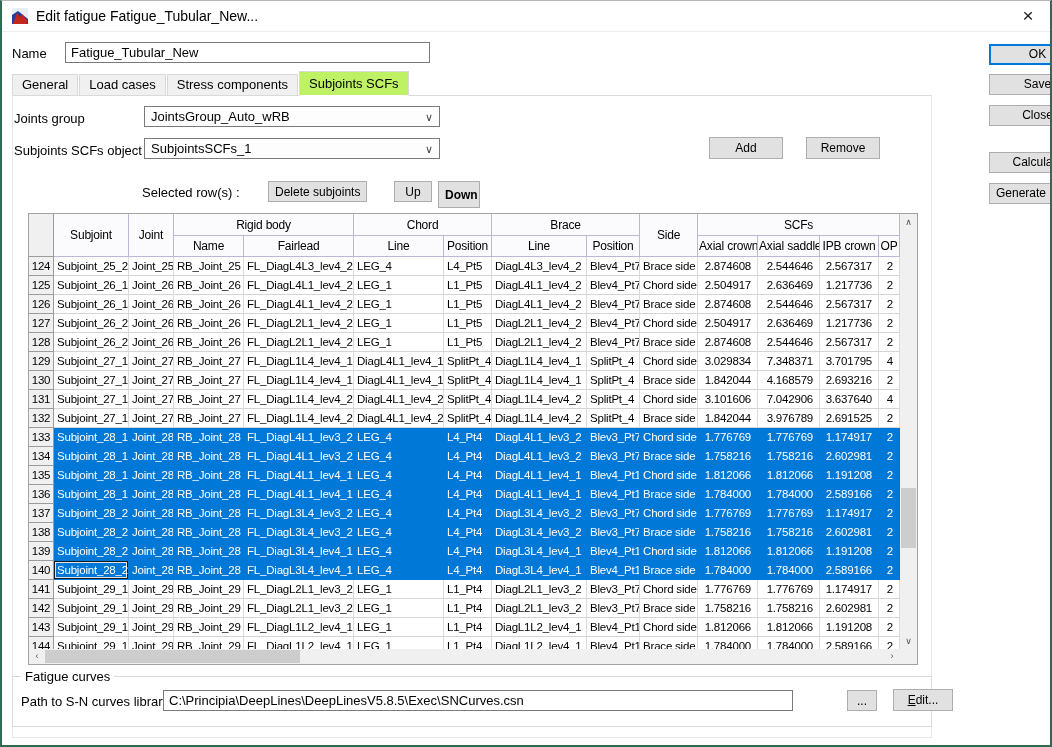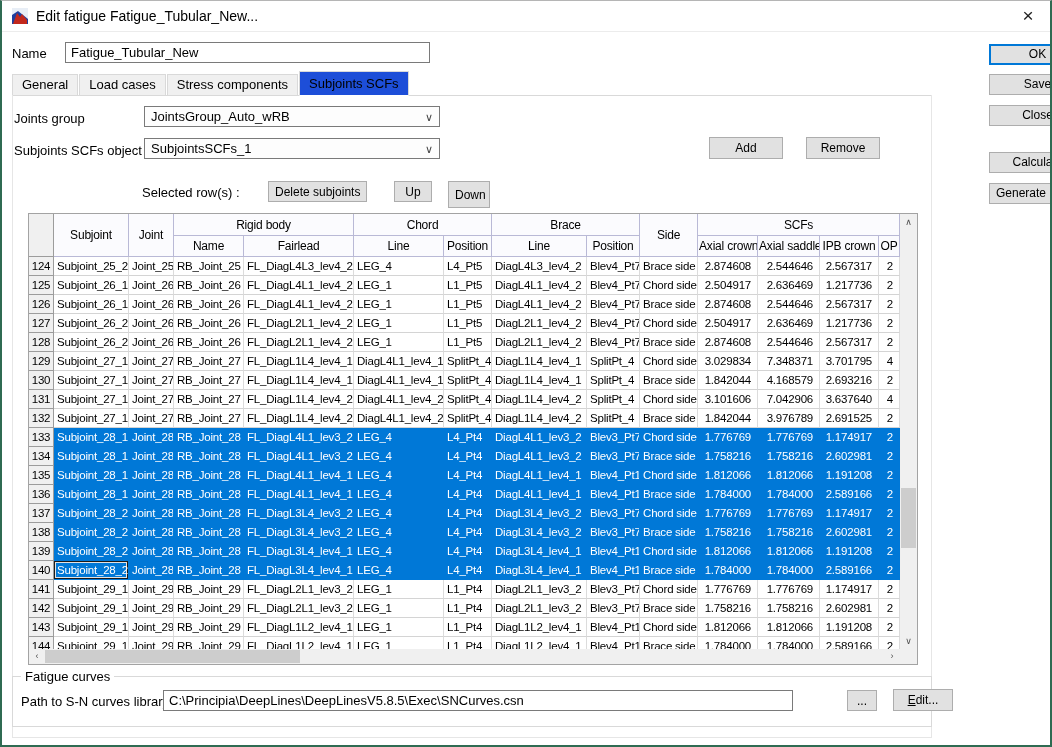--- a/index.html
+++ b/index.html
@@ -17,21 +17,21 @@
   .combo{position:absolute;box-sizing:border-box;border:1px solid #7a7a7a;background:#fdfdfd;height:21px;font-size:13px;line-height:19px;padding:0 22px 0 6px;white-space:nowrap;overflow:hidden;}
   .combo .chev{position:absolute;right:6px;top:1px;font-size:11px;color:#444;}
   
   .btn{position:absolute;box-sizing:border-box;background:#e1e1e1;border:1px solid #adadad;font-family:"Liberation Sans",sans-serif;font-size:12px;color:#000;text-align:center;padding:0 6px;white-space:nowrap;cursor:default;margin-left:44px;}
   .btn u{text-decoration:underline;}
   .side-btn{left:943px;width:97px;height:21px;line-height:19px;}
   .side-btn.focused{border:2px solid #0078d7;line-height:17px;}
   
   .tabstrip{position:absolute;left:10px;top:71px;width:920px;height:24px;border-bottom:1px solid #d9d9d9;display:flex;align-items:flex-end;box-sizing:border-box;}
   .tab{height:20px;line-height:20px;padding:0 9px;background:#f0f0f0;border:1px solid #d9d9d9;border-bottom:none;font-size:13px;margin-right:1px;white-space:nowrap;}
-  .tab.active{background:#1d4ed8;height:23px;line-height:23px;margin-bottom:-1px;border-bottom:1px solid #fff;}
+  .tab.active{background:#bef264;height:23px;line-height:23px;margin-bottom:-1px;border-bottom:1px solid #fff;}
   .tabpage{position:absolute;left:10px;top:94px;width:920px;height:643px;border-left:1px solid #e6e6e6;border-right:1px solid #e6e6e6;border-bottom:1px solid #e6e6e6;box-sizing:border-box;pointer-events:none;}
   
   .grid-wrapper{position:absolute;left:26px;top:212px;width:890px;height:452px;border:1px solid #a3a3a3;box-sizing:border-box;background:#f0f0f0;}
   .grid-viewport{position:absolute;left:0;top:0;width:871px;height:435px;overflow:hidden;background:#fff;}
   table.grid{border-collapse:separate;border-spacing:0;table-layout:fixed;width:871px;}
   table.grid th{box-sizing:border-box;background:#fbfbfe;border-right:1px solid #b9b9d6;border-bottom:1px solid #b9b9d6;
     font-weight:normal;font-size:12px;letter-spacing:-0.2px;text-align:center;padding:0 1px;white-space:nowrap;overflow:hidden;}
   table.grid tr.h1 th{height:22px;}
   table.grid tr.h2 th{height:21px;}
   table.grid th.corner{background:#f0f0f0;border-right:1px solid #9c9c9c;border-bottom:1px solid #9c9c9c;}
@@ -102,21 +102,21 @@
   <div class="combo" style="left:142px;top:137px;width:296px;">
     <span>SubjointsSCFs_1</span>
     <span class="chev">∨</span>
   </div>
   <button class="btn" style="left:663px;top:136px;width:74px;height:22px;">Add</button>
   <button class="btn" style="left:760px;top:136px;width:74px;height:22px;">Remove</button>
 
   <span class="lbl" style="left:140px;top:184px;">Selected row(s) :</span>
   <button class="btn" style="left:222px;top:180px;min-width:88px;height:21px;">Delete subjoints</button>
   <button class="btn" style="left:348px;top:180px;width:38px;height:21px;">Up</button>
-  <button class="btn" style="left:402px;top:180px;width:42px;height:27px;">Down</button>
+  <button class="btn" style="left:392px;top:180px;width:42px;height:27px;font-weight:bold;">Down</button>
 
   <div class="grid-wrapper">
     <div class="grid-viewport">
       <table class="grid">
         <colgroup>
           <col style="width:25px">
             <col style="width:75px">
             <col style="width:45px">
             <col style="width:70px">
           <col style="width:110px">

